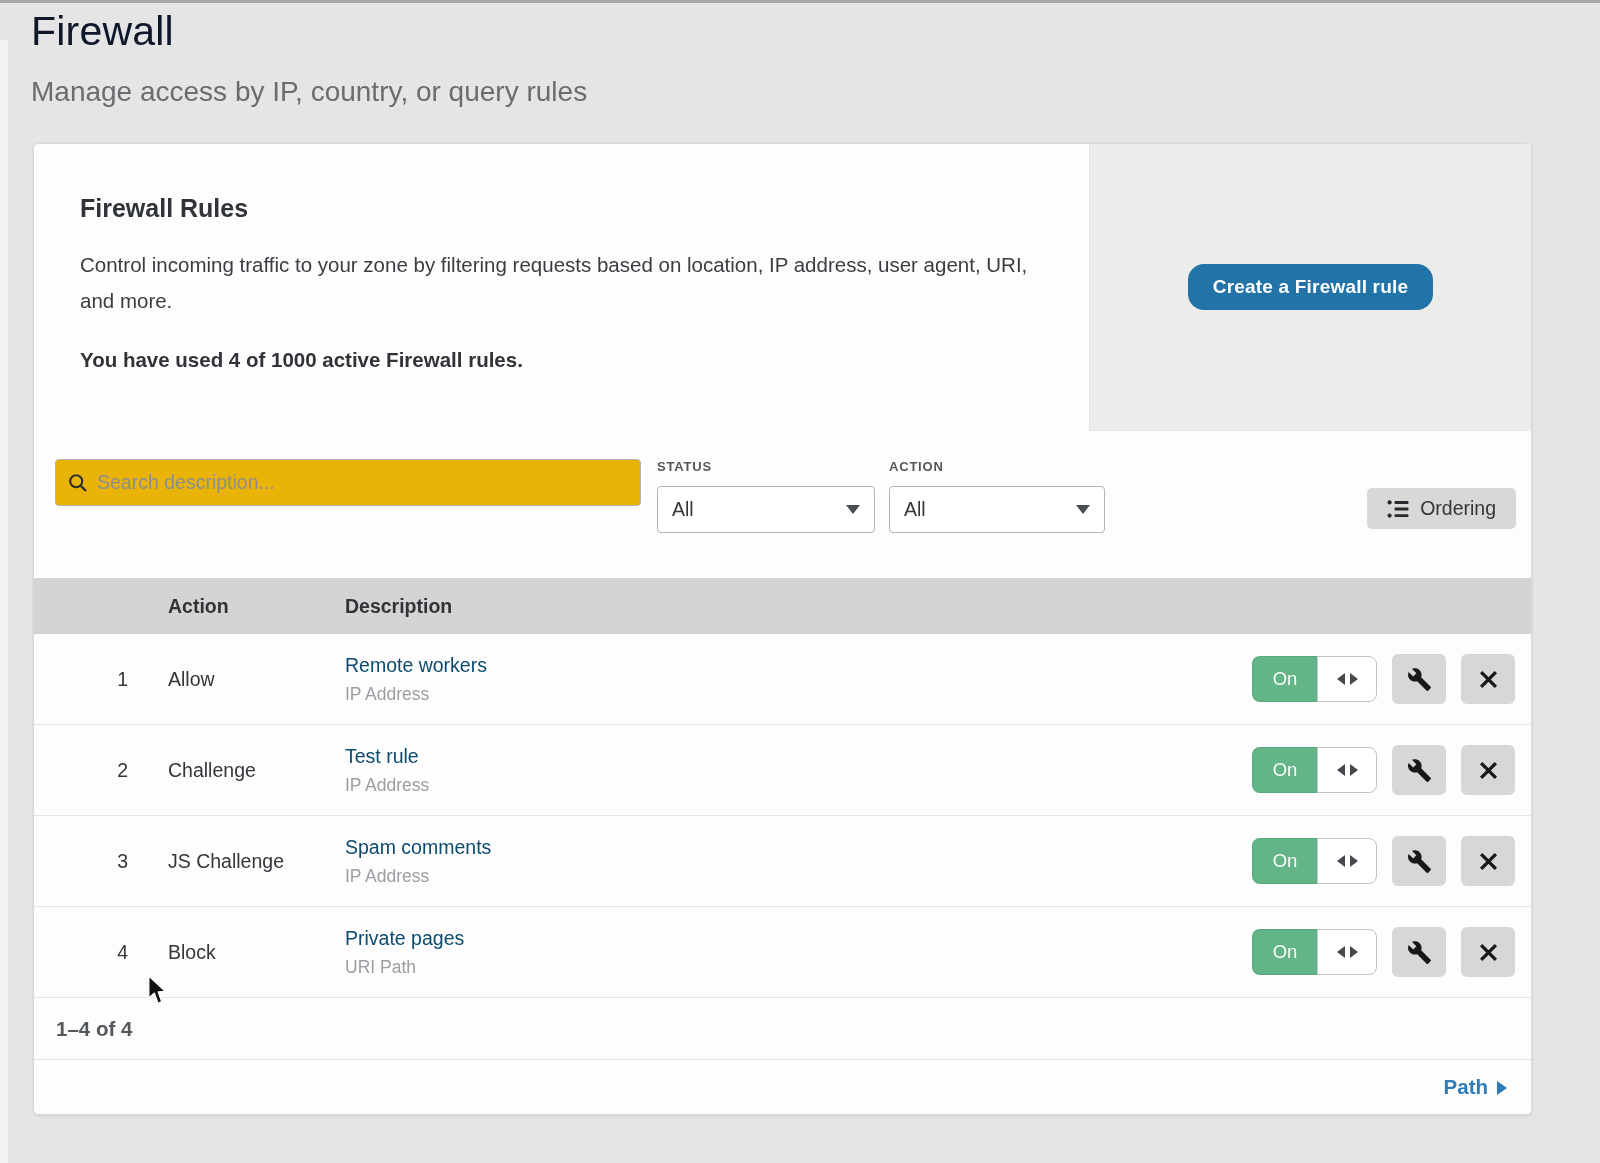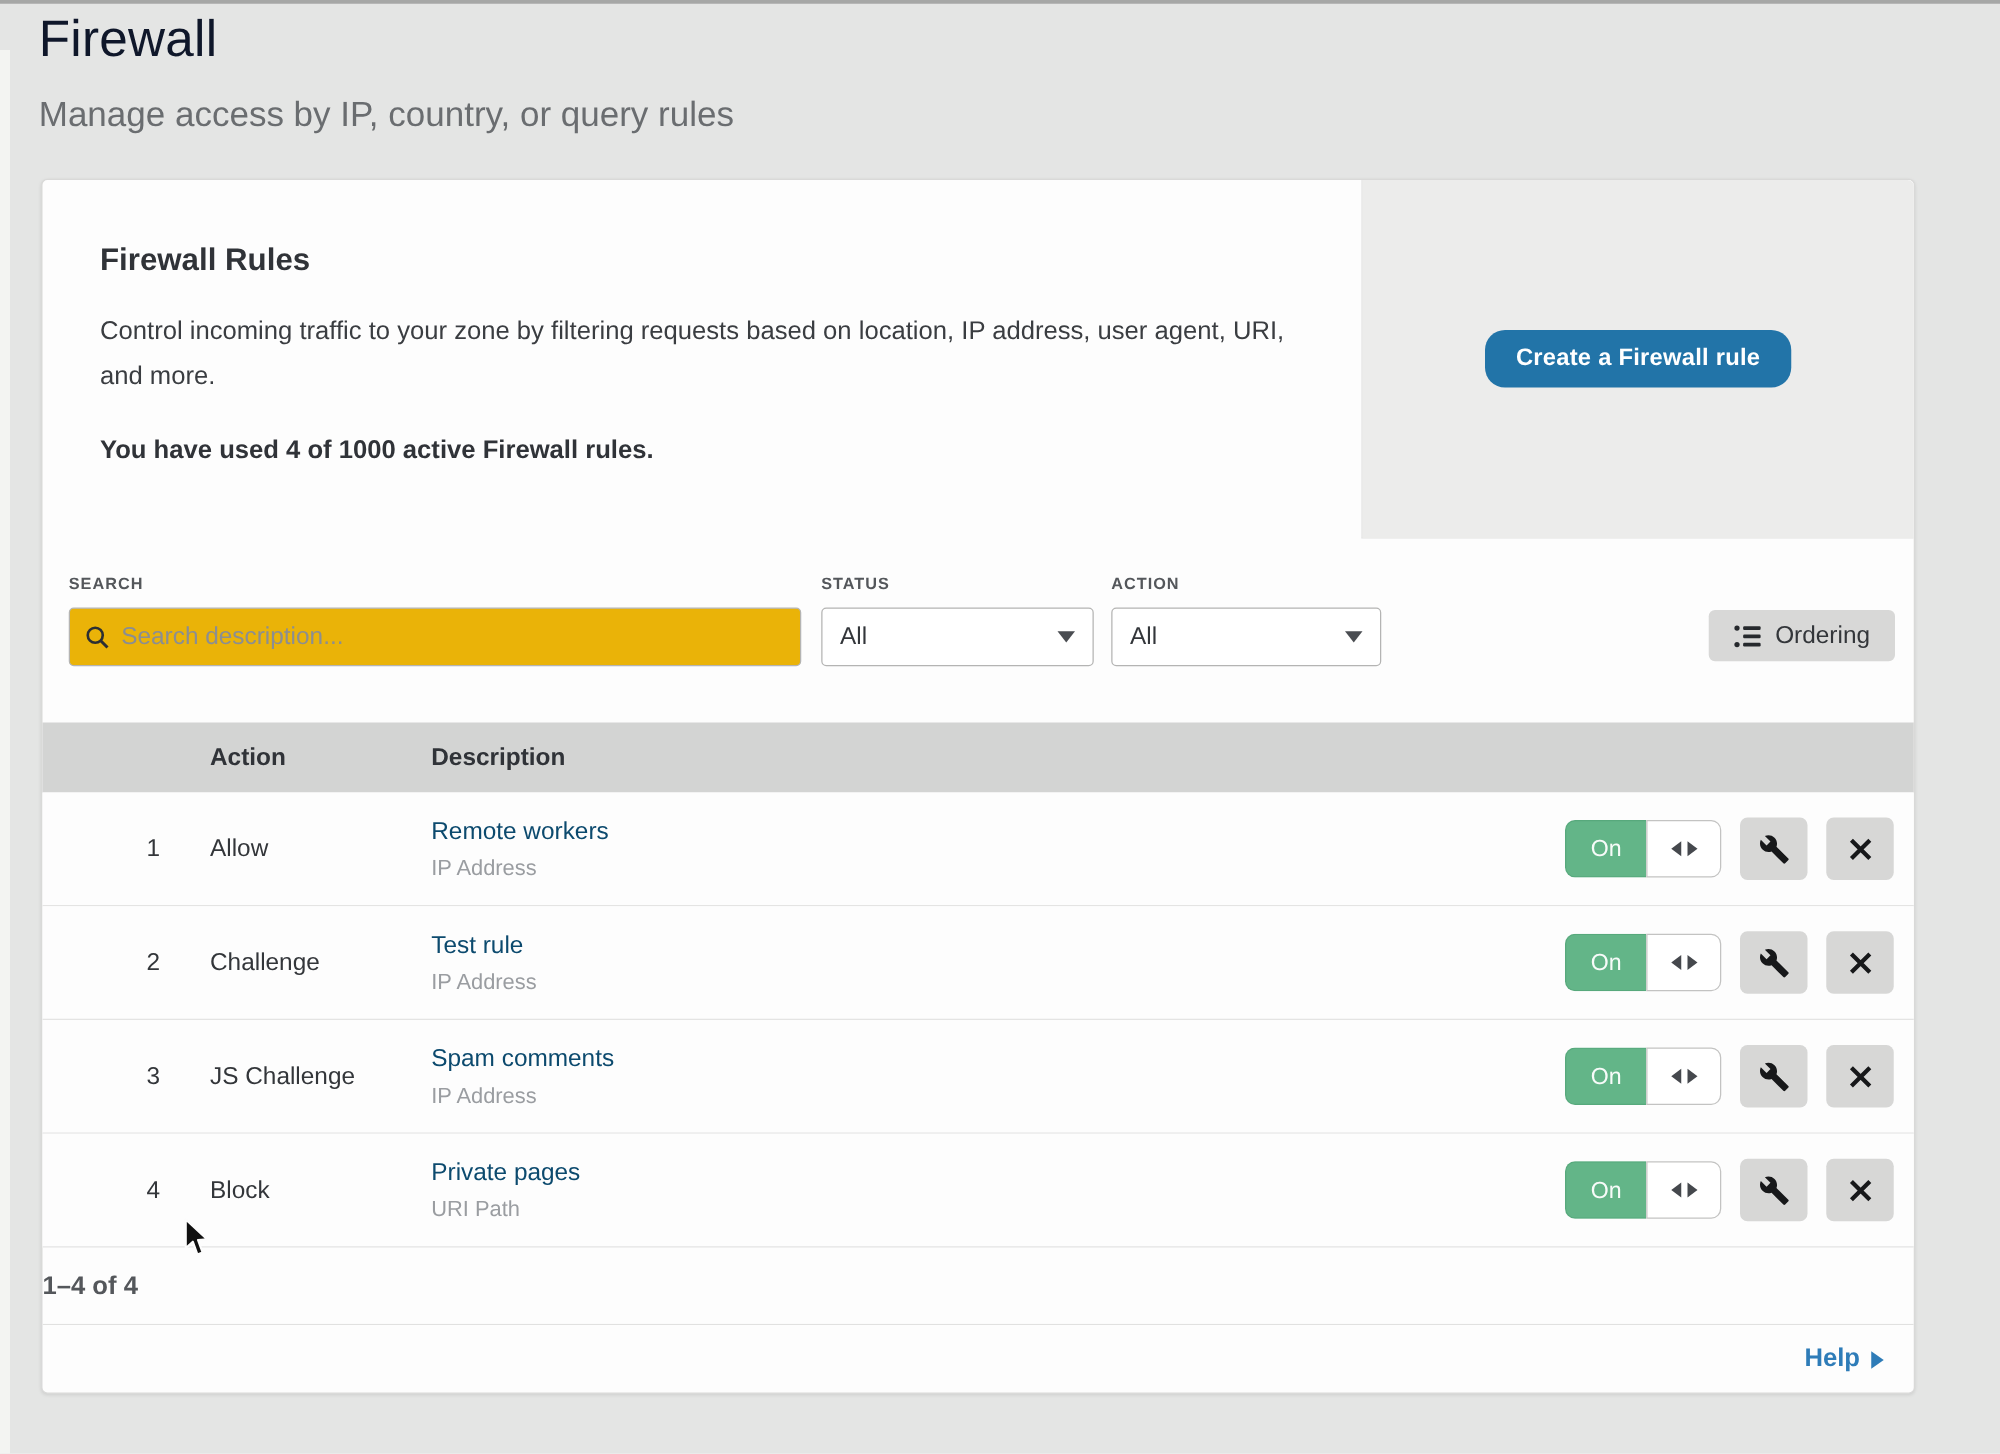--- a/index.html
+++ b/index.html
@@ -111,21 +111,21 @@
   }
   .tri-left{width:0; height:0; border-top:6px solid transparent; border-bottom:6px solid transparent; border-right:8px solid #45484d;}
   .tri-right{width:0; height:0; border-top:6px solid transparent; border-bottom:6px solid transparent; border-left:8px solid #45484d;}
 
   .icon-btn{
     width:54px; height:50px; background:var(--btn-gray); border:none; border-radius:6px;
     display:flex; align-items:center; justify-content:center; cursor:pointer; flex:none;
   }
 
   
-  .pagination-bar{height:61px; flex:none; display:flex; align-items:center; text-align:right;}
+  .pagination-bar{height:61px; flex:none; display:flex; align-items:center; padding-left:22px;text-align:right;}
   .pagination-text{font-size:20.5px; font-weight:600; color:#54575b;}
   .help-bar{
     flex:1; border-top:1px solid #e1e1e0; display:flex; align-items:center;
     justify-content:flex-end; padding-right:24px; border-radius:0 0 5px 5px;
   }
   .help-link{display:flex; align-items:center; gap:9px; cursor:pointer; text-decoration:none;}
   .help-text{font-size:20.5px; font-weight:600; color:var(--help-blue);}
   .help-arrow{width:0; height:0; border-top:7px solid transparent; border-bottom:7px solid transparent; border-left:10px solid var(--help-blue); margin-top:2px;}
 
   .mouse-cursor{position:absolute; left:143px; top:974px; pointer-events:none;}
@@ -149,21 +149,20 @@
       <p class="info-desc">Control incoming traffic to your zone by filtering requests based on location, IP address, user agent, URI, and more.</p>
       <p class="info-usage">You have used 4 of 1000 active Firewall rules.</p>
     </div>
     <div class="info-panel">
       <button class="create-btn">Create a Firewall rule</button>
     </div>
   </section>
 
   <section class="filter-section">
     <div class="filter-group">
-      <div class="filter-label">SEARCH</div>
       <div class="search-box">
         <span style="display:flex">
           <svg width="20" height="20" viewBox="0 0 20 20">
               <circle cx="8.2" cy="8.2" r="6" fill="none" stroke="#2c2f33" stroke-width="2.1"></circle>
               <line x1="12.8" y1="12.8" x2="18" y2="18" stroke="#2c2f33" stroke-width="2.4"></line>
             </svg>
         </span>
         <input type="text" placeholder="Search description..." style="">
       </div>
     </div>
@@ -330,21 +329,21 @@
       </div>
     </div>
   </div>
 
   <div class="pagination-bar">
     <span class="pagination-text">1–4 of 4</span>
   </div>
 
   <div class="help-bar">
     <a class="help-link">
-      <span class="help-text">Help</span>
+      <span class="help-text">Path</span>
       <span class="help-arrow"></span>
     </a>
   </div>
 </main>
 
 <div class="mouse-cursor">
   <svg width="28" height="32" viewBox="0 0 14 21">
     <path d="M1.5 1 L1.5 16 L5.2 12.7 L7.6 19.4 L10.3 18.3 L7.9 11.8 L12.8 11.5 Z" fill="#101010" stroke="#fcfcfc" stroke-width="1.1" stroke-linejoin="round"></path>
   </svg>
 </div>

